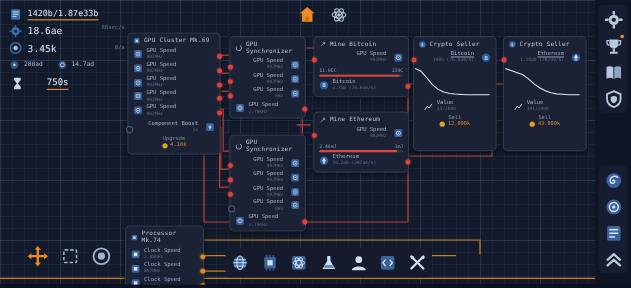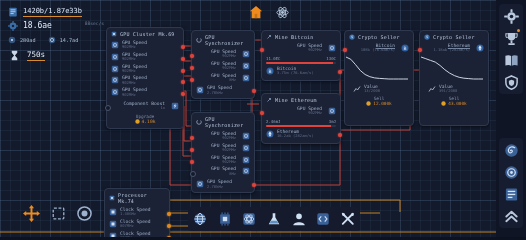--- a/index.html
+++ b/index.html
@@ -93,35 +93,43 @@
           <rect x="7" y="0" width="2" height="3"></rect>
           <rect x="7" y="13" width="2" height="3"></rect>
           <rect x="0" y="7" width="3" height="2"></rect>
           <rect x="13" y="7" width="3" height="2"></rect>
         </g>
     </svg>
     <span style="font-size:8px;color:#e3ecf8;">18.6ae</span>
     <span style="font-size:4.6px;color:#6b7a94;margin-left:auto;">88sec/s</span>
   </div>
 
+  <div style="display:flex;align-items:center;gap:5px;padding:2px 0;">
+    <svg width="10" height="10" viewBox="0 0 16 16">
+      <circle cx="8" cy="8" r="7" fill="none" stroke="#3a6ea8" stroke-width="2"></circle>
+        <circle cx="8" cy="8" r="3" fill="#9fc4ea"></circle>
+    </svg>
+    <span style="font-size:8px;color:#e3ecf8;">3.45k</span>
+    <span style="font-size:4.6px;color:#6b7a94;margin-left:auto;">8/s</span>
+  </div>
 
   <div style="display:flex;align-items:center;gap:4px;padding:3px 0;">
     <svg width="8" height="8" viewBox="0 0 16 16">
       <circle cx="8" cy="8" r="6.5" fill="#34557f"></circle>
         <circle cx="8" cy="8" r="2" fill="#cfe0f5"></circle>
     </svg>
     <span style="font-size:5.2px;color:#aebfd6;">280ad</span>
     <svg width="8" height="8" viewBox="0 0 16 16" style="margin-left:8px;">
       <circle cx="8" cy="8" r="6.5" fill="#34557f"></circle>
         <circle cx="8" cy="8" r="3.2" fill="none" stroke="#cfe0f5" stroke-width="1.4"></circle>
     </svg>
     <span style="font-size:5.2px;color:#aebfd6;">14.7ad</span>
   </div>
 
-  <div style="display:flex;align-items:center;gap:8px;padding:3px 0 0 2px;">
+  <div style="display:flex;align-items:center;gap:20px;padding:3px 0 0 2px;">
     <svg width="9" height="11" viewBox="0 0 12 16">
       <path d="M2 1 H10 V4 L6.6 8 L10 12 V15 H2 V12 L5.4 8 L2 4 Z" fill="#c9d6e8"></path>
     </svg>
     <span style="font-size:7.5px;color:#e9eef7;border-bottom:1.4px solid #d98a2b;padding-bottom:1px;">750s</span>
   </div>
 </div>
 
 <div style="position:absolute;left:246px;top:2px;display:flex;gap:6px;">
   <div style="width:20px;height:20px;display:flex;align-items:center;justify-content:center;">
     <svg width="14" height="14" viewBox="0 0 16 16">

